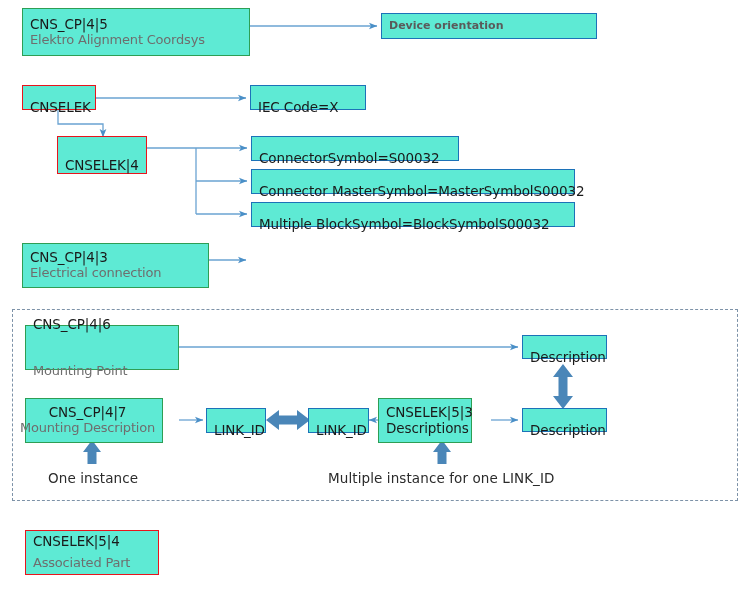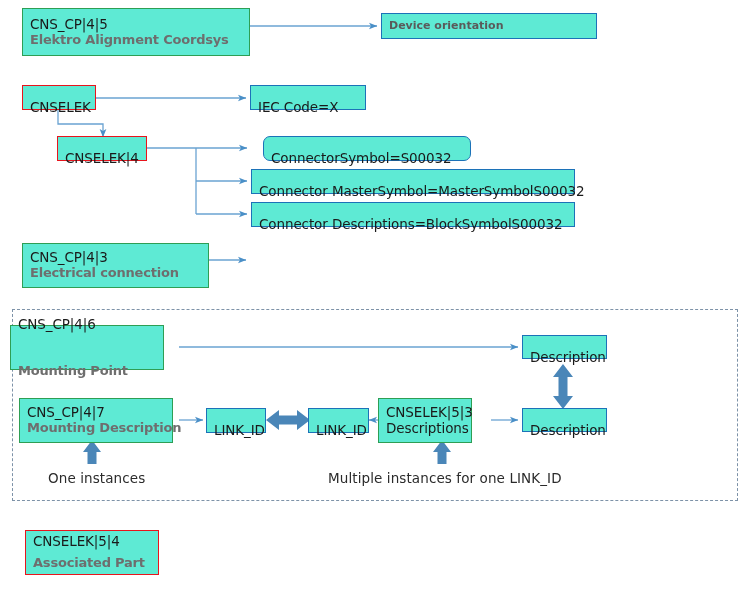--- a/index.html
+++ b/index.html
@@ -40,21 +40,21 @@
     color: #1a1a1a;
     font-size: 13.5px;
     line-height: 16px;
     white-space: nowrap;
     letter-spacing: -0.1px;
   }
   .node .l2 {
     color: #6e6e6e;
     font-size: 13px;
     line-height: 16px;
-    font-weight: bold;
+    font-weight: normal;
     white-space: nowrap;
     letter-spacing: -0.2px;
   }
   .node.single {
     justify-content: center;
   }
   .node .plain {
     color: #1a1a1a;
     font-size: 13.5px;
     line-height: 16px;
@@ -161,52 +161,52 @@
   </div>
 
   <div class="node red single" style="left:22px; top:85px; width:74px; height:25px;">
     <div class="plain">CNSELEK</div>
   </div>
 
   <div class="node blue single" style="left:250px; top:85px; width:116px; height:25px;">
     <div class="plain">IEC Code=X</div>
   </div>
 
-  <div class="node red single" style="left:57px; top:136px; width:90px; height:25px;">
+  <div class="node red single" style="left:57px; top:136px; width:90px; height:38px;">
     <div class="plain">CNSELEK|4</div>
   </div>
 
-  <div class="node blue single" style="left:263px; top:136px; width:208px; height:25px;border-radius:7px;">
+  <div class="node blue single" style="left:251px; top:136px; width:208px; height:25px;">
     <div class="plain">ConnectorSymbol=S00032</div>
   </div>
 
   <div class="node blue single" style="left:251px; top:169px; width:324px; height:25px;">
     <div class="plain">Connector MasterSymbol=MasterSymbolS00032</div>
   </div>
 
   <div class="node blue single" style="left:251px; top:202px; width:324px; height:25px;">
-    <div class="plain">Connector Descriptions=BlockSymbolS00032</div>
+    <div class="plain">Multiple BlockSymbol=BlockSymbolS00032</div>
   </div>
 
   <div class="node green" style="left:22px; top:243px; width:187px; height:45px;">
     <div class="l1">CNS_CP|4|3</div>
     <div class="l2">Electrical connection</div>
   </div>
 
 
-  <div class="node green" style="left:10px; top:325px; width:154px; height:45px;gap:31px;">
+  <div class="node green" style="left:25px; top:325px; width:154px; height:45px;gap:31px;">
     <div class="l1">CNS_CP|4|6</div>
     <div class="l2">Mounting Point</div>
   </div>
 
   <div class="node blue single" style="left:522px; top:335px; width:85px; height:24px;">
     <div class="plain">Description</div>
   </div>
 
-  <div class="node green" style="left:19px; top:398px; width:154px; height:45px;">
+  <div class="node green" style="left:25px; top:398px; width:138px; height:45px;align-items:center;">
     <div class="l1">CNS_CP|4|7</div>
     <div class="l2">Mounting Description</div>
   </div>
 
   <div class="node blue single" style="left:206px; top:408px; width:60px; height:25px;">
     <div class="plain">LINK_ID</div>
   </div>
 
   <div class="node blue single" style="left:308px; top:408px; width:61px; height:25px;">
     <div class="plain">LINK_ID</div>
@@ -219,17 +219,17 @@
 
   <div class="node blue single" style="left:522px; top:408px; width:85px; height:24px;">
     <div class="plain">Description</div>
   </div>
 
   <div class="node red" style="left:25px; top:530px; width:134px; height:45px;justify-content:space-between;">
     <div class="l1">CNSELEK|5|4</div>
     <div class="l2">Associated Part</div>
   </div>
 
-  <div class="caption" style="left:48px; top:470px;">One instances</div>
-
-  <div class="caption" style="left:328px; top:470px;">Multiple instances for one LINK_ID</div>
+  <div class="caption" style="left:48px; top:470px;">One instance</div>
+
+  <div class="caption" style="left:328px; top:470px;">Multiple instance for one LINK_ID</div>
 
 </div>
 
 </body></html>

